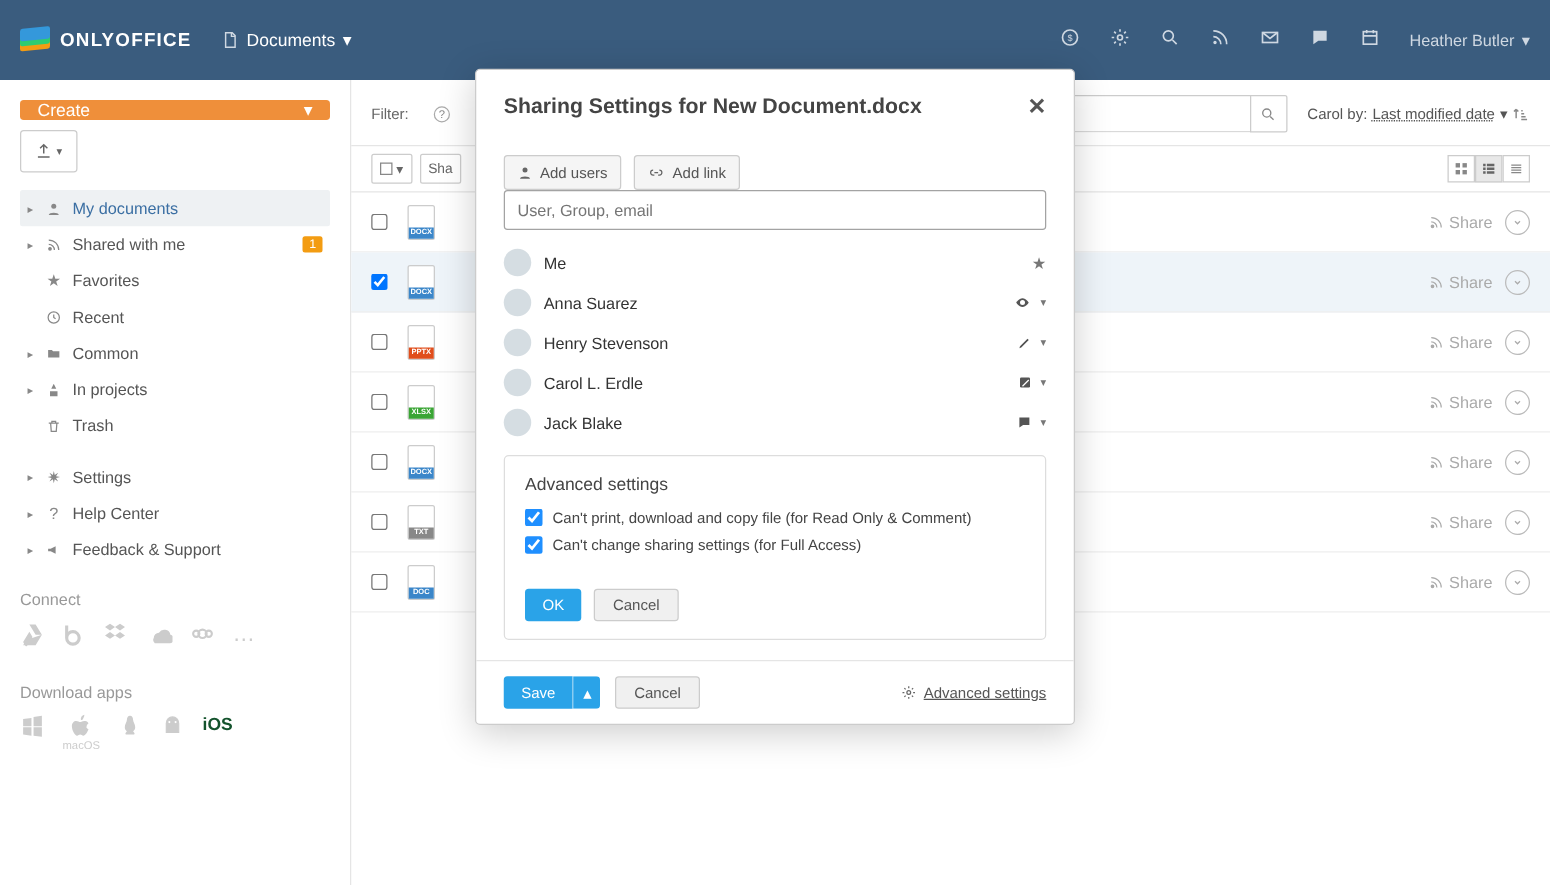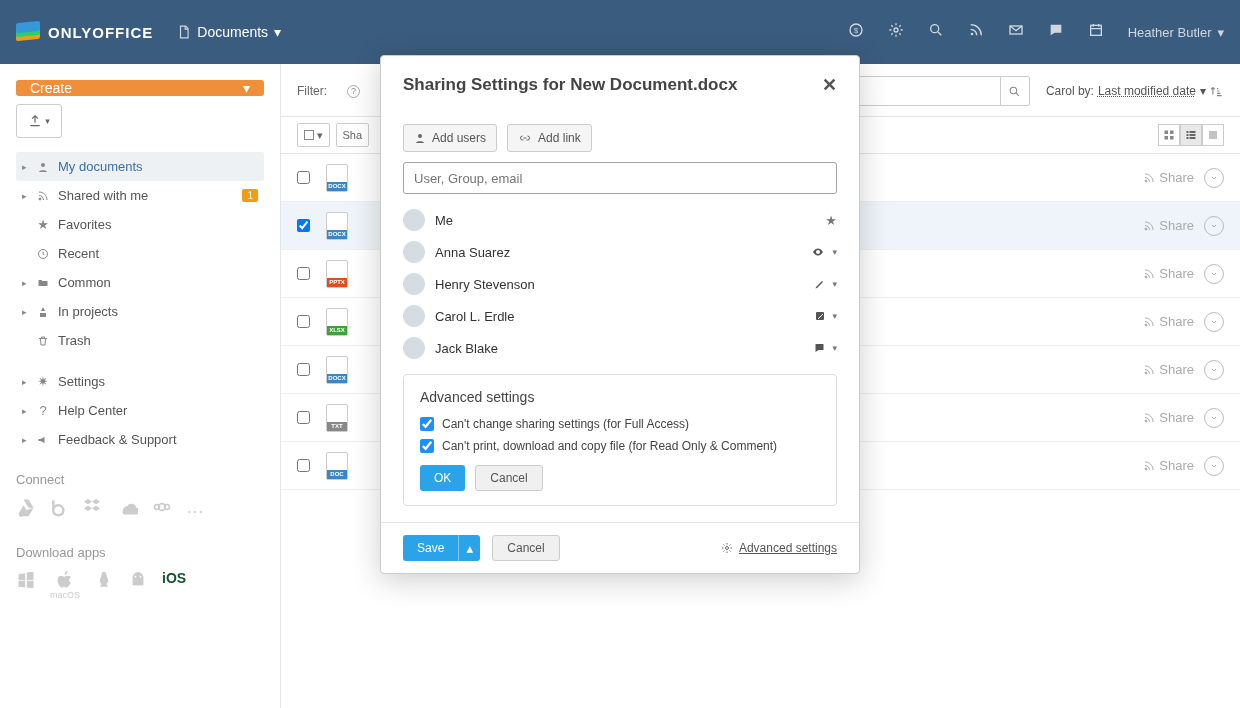--- a/index.html
+++ b/index.html
@@ -56,31 +56,31 @@
 .file-icon .ext{position:absolute;bottom:0;left:0;right:0;height:9px;font-size:6px;color:#fff;text-align:center;line-height:9px;font-weight:bold;}
 .file-actions{margin-left:auto;display:flex;align-items:center;gap:10px;color:#aaa;font-size:13px;}
 .share-link{display:flex;align-items:center;gap:4px;cursor:pointer;}
 .ctx-btn{width:20px;height:20px;border:1.5px solid #bbb;border-radius:50%;display:flex;align-items:center;justify-content:center;cursor:pointer;}
 
 .modal{position:absolute;left:380px;top:55px;width:480px;background:#fff;border:1px solid #ccc;border-radius:4px;box-shadow:0 6px 30px rgba(0,0,0,.2);}
 .modal-header{padding:18px 22px;display:flex;align-items:center;font-weight:bold;}
 .modal-title{font-size:17px;color:#444;}
 .modal-close{margin-left:auto;cursor:pointer;color:#555;font-size:18px;}
 .modal-body{padding:10px 22px 16px;}
-.add-row{display:flex;gap:10px;margin-bottom:10px;}
+.add-row{display:flex;gap:10px;}
 .mbtn{border:1px solid #ccc;background:#f5f5f5;border-radius:3px;height:28px;padding:0 10px;display:flex;align-items:center;gap:6px;font-size:12px;color:#555;cursor:pointer;}
 .share-input{width:100%;height:32px;border:1px solid #a3a3a3;border-radius:3px;padding:0 10px;font-size:13px;color:#888;margin-bottom:10px;}
 .person{display:flex;align-items:center;height:32px;font-size:13px;color:#333;}
 .avatar{width:22px;height:22px;border-radius:50%;background:#d5dde2;margin-right:10px;}
 .person .perm{margin-left:auto;display:flex;align-items:center;gap:6px;color:#777;cursor:pointer;}
 .adv-box{border:1px solid #ddd;border-radius:4px;padding:14px 16px;margin-top:10px;}
 .adv-title{font-size:14px;color:#444;margin-bottom:12px;}
 .adv-check{display:flex;align-items:center;gap:8px;font-size:12px;color:#444;margin-bottom:8px;}
 .adv-check input{accent-color:#1f8fff;width:14px;height:14px;}
-.adv-btns{display:flex;gap:10px;margin-top:12px;}
+.adv-btns{display:flex;gap:10px;margin-top:28px;}
 .btn-primary{background:#2aa3e8;color:#fff;border:none;border-radius:3px;height:26px;padding:0 14px;font-size:12px;cursor:pointer;}
 .btn-default{background:#f0f0f0;color:#555;border:1px solid #ccc;border-radius:3px;height:26px;padding:0 14px;font-size:12px;cursor:pointer;}
 .modal-footer{border-top:1px solid #e5e5e5;padding:12px 22px;display:flex;align-items:center;}
 .split-btn{display:flex;}
 .split-btn .main-b{background:#2aa3e8;color:#fff;border:none;border-radius:3px 0 0 3px;height:26px;padding:0 14px;font-size:12px;cursor:pointer;}
 .split-btn .drop-b{background:#2aa3e8;border:none;border-left:1px solid rgba(255,255,255,.4);border-radius:0 3px 3px 0;width:22px;height:26px;color:#fff;cursor:pointer;}
 .adv-link{margin-left:auto;display:flex;align-items:center;gap:6px;font-size:12px;color:#555;text-decoration:underline;cursor:pointer;}
 svg{flex-shrink:0;}
 </style>
 </head>
@@ -550,25 +550,25 @@
             </svg>
             <span style="font-size:9px">▾</span>
           </div>
         </div>
       </div>
 
     <div class="adv-box">
       <div class="adv-title">Advanced settings</div>
       <label class="adv-check">
         <input type="checkbox" checked="" style="">
-        <span>Can't change sharing settings (for Full Access)</span>
+        <span>Can't print, download and copy file (for Read Only &amp; Comment)</span>
       </label>
       <label class="adv-check">
         <input type="checkbox" checked="" style="">
-        <span>Can't print, download and copy file (for Read Only &amp; Comment)</span>
+        <span>Can't change sharing settings (for Full Access)</span>
       </label>
       <div class="adv-btns">
         <button class="btn-primary">OK</button>
         <button class="btn-default">Cancel</button>
       </div>
     </div>
   </div>
   <div class="modal-footer">
     <div class="split-btn">
       <button class="main-b">Save</button>

